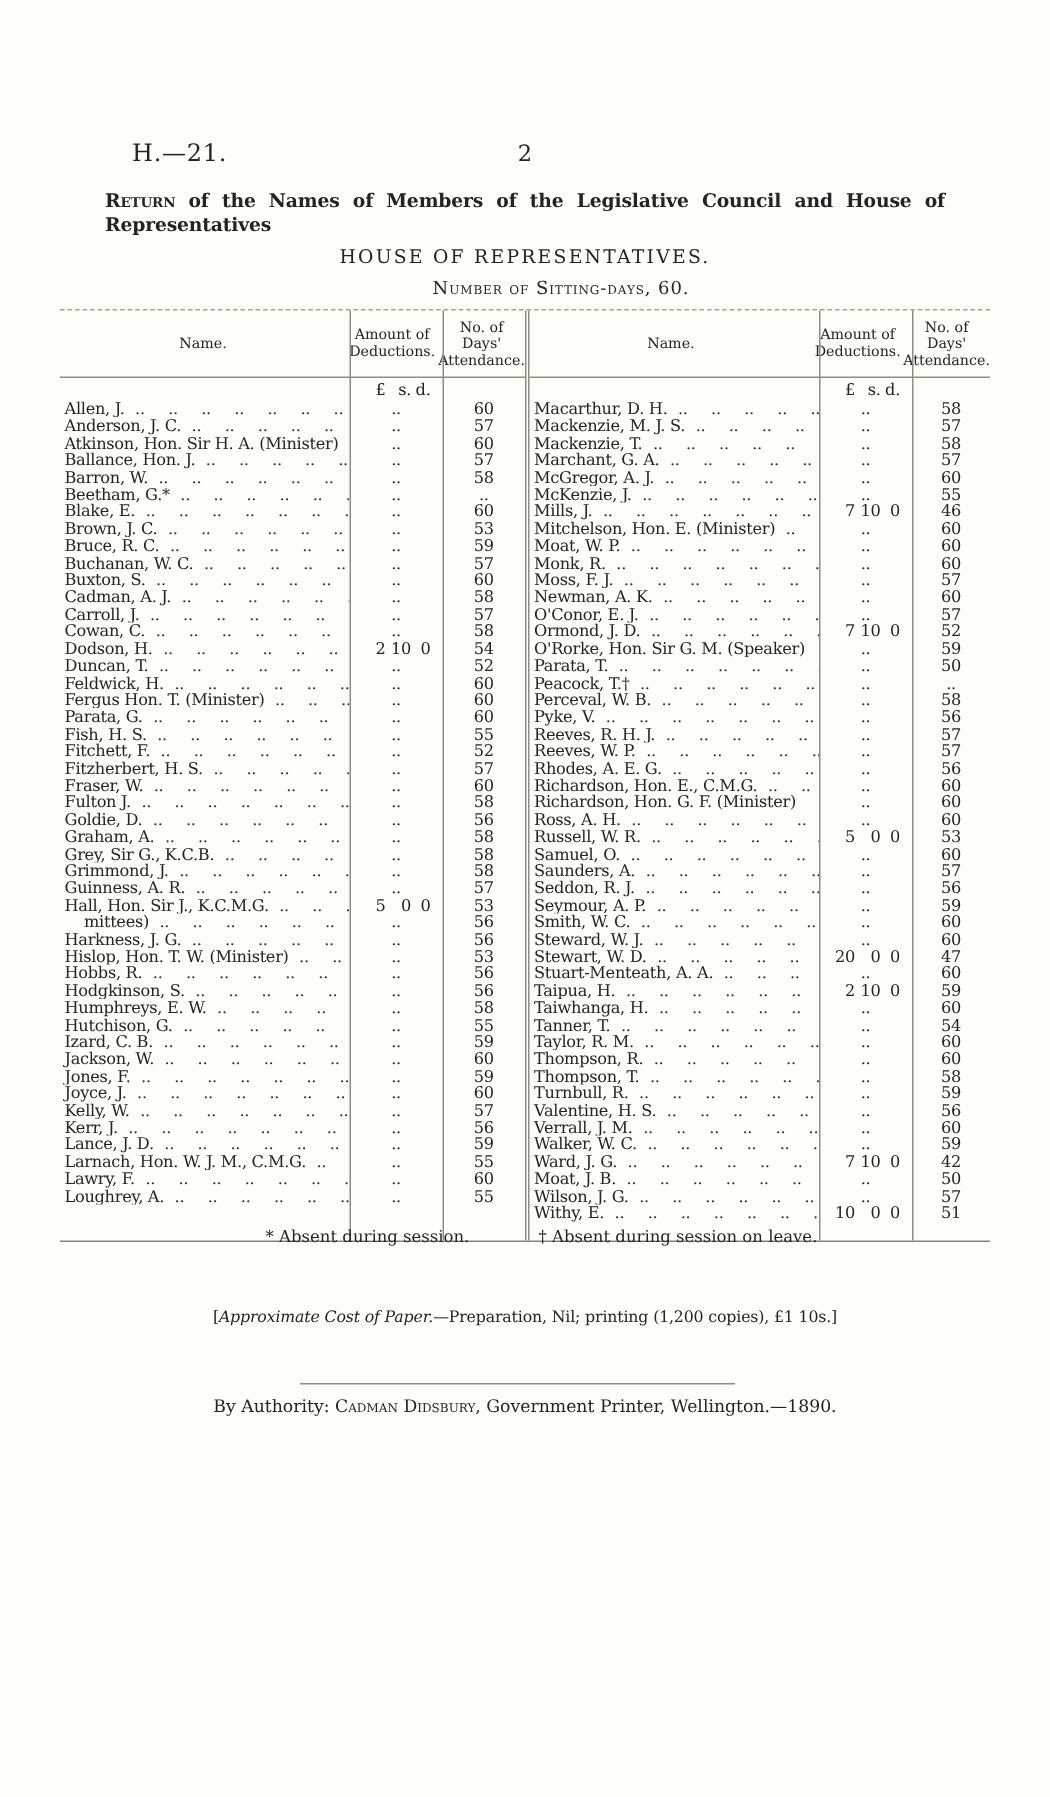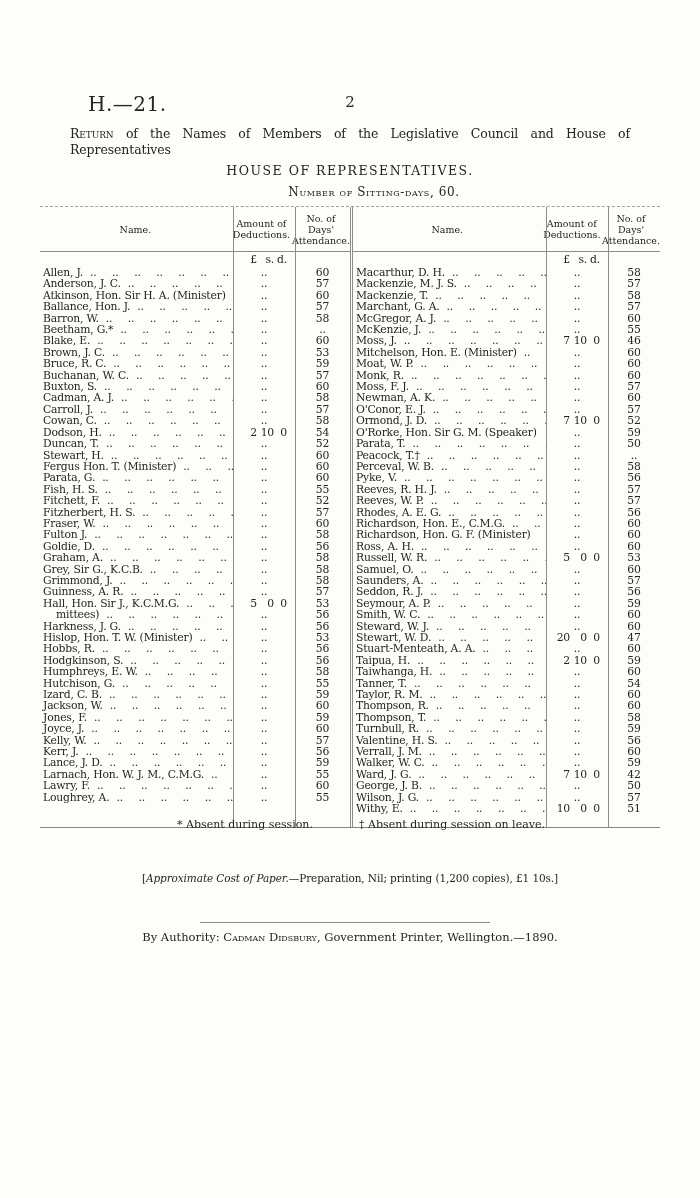--- a/index.html
+++ b/index.html
@@ -1,24 +1,24 @@
 <!DOCTYPE html>
 <html><head>
 <meta charset="utf-8">
 <style>
   html,body{margin:0;padding:0;}
   body{
     width:700px;height:1198px;position:relative;overflow:hidden;
     background:#fdfdfa;color:#242424;
     font-family:"DejaVu Serif","Liberation Serif",serif;
   }
-  .doc-ref{position:absolute;left:88px;top:92px;font-size:20px;letter-spacing:.5px;}
+  .doc-ref{position:absolute;left:88px;top:92px;font-size:16px;letter-spacing:.5px;}
   .page-num{position:absolute;left:0;top:93px;width:700px;text-align:center;font-size:15px;}
   .heading{position:absolute;left:70px;top:126px;width:560px;font-size:12.5px;letter-spacing:-.1px;line-height:16px;}
-  .heading .l1{text-align:justify;text-align-last:justify;}
+  .heading .l1{text-align:justify;text-align-last:justify;font-weight:bold;}
   .heading .l2{text-align:center;}
   .sc{font-variant:small-caps;}
   .it{font-style:italic;}
   .subtitle{position:absolute;left:0;top:163px;width:700px;text-align:center;font-size:12.5px;letter-spacing:1.5px;}
   .sitting{position:absolute;left:0;top:185px;width:700px;text-align:center;font-size:12px;font-variant:small-caps;letter-spacing:.6px;padding-left:24px;}
 
   .table{position:absolute;left:40px;top:206px;width:620px;display:flex;
     border-top:1px dashed #a3a39b;border-bottom:1px solid #84847e;}
   .stack{position:relative;width:310px;box-sizing:border-box;}
   .stack::before,.stack::after{content:"";position:absolute;top:0;bottom:0;width:0;border-left:1px solid #8d8d87;}
@@ -236,21 +236,21 @@
             <span class="nm">Duncan, T.</span>
             <span class="leader">..   ..   ..   ..   ..   ..   ..   ..   ..   </span>
           </div>
           <div class="c-amt center">
             <span class="dots">..</span>
           </div>
           <div class="c-att">52</div>
         </div>
         <div class="row">
           <div class="c-name">
-            <span class="nm">Stewart, H.</span>
+            <span class="nm">Feldwick, H.</span>
             <span class="leader">..   ..   ..   ..   ..   ..   ..   ..   ..   </span>
           </div>
           <div class="c-amt center">
             <span class="dots">..</span>
           </div>
           <div class="c-att">60</div>
         </div>
         <div class="row">
           <div class="c-name">
             <span class="nm">Fergus Hon. T. (Minister)</span>
@@ -626,21 +626,21 @@
             <span class="nm">McKenzie, J.</span>
             <span class="leader">..   ..   ..   ..   ..   ..   ..   ..   ..   </span>
           </div>
           <div class="c-amt center">
             <span class="dots">..</span>
           </div>
           <div class="c-att">55</div>
         </div>
         <div class="row">
           <div class="c-name">
-            <span class="nm">Moss, J.</span>
+            <span class="nm">Mills, J.</span>
             <span class="leader">..   ..   ..   ..   ..   ..   ..   ..   ..   </span>
           </div>
           <div class="c-amt">
             <span class="a1">7</span>
             <span class="a2">10</span>
             <span class="a3">0</span>
           </div>
           <div class="c-att">46</div>
         </div>
         <div class="row">
@@ -1026,21 +1026,21 @@
           </div>
           <div class="c-amt">
             <span class="a1">7</span>
             <span class="a2">10</span>
             <span class="a3">0</span>
           </div>
           <div class="c-att">42</div>
         </div>
         <div class="row">
           <div class="c-name">
-            <span class="nm">George, J. B.</span>
+            <span class="nm">Moat, J. B.</span>
             <span class="leader">..   ..   ..   ..   ..   ..   ..   ..   ..   </span>
           </div>
           <div class="c-amt center">
             <span class="dots">..</span>
           </div>
           <div class="c-att">50</div>
         </div>
         <div class="row">
           <div class="c-name">
             <span class="nm">Wilson, J. G.</span>

